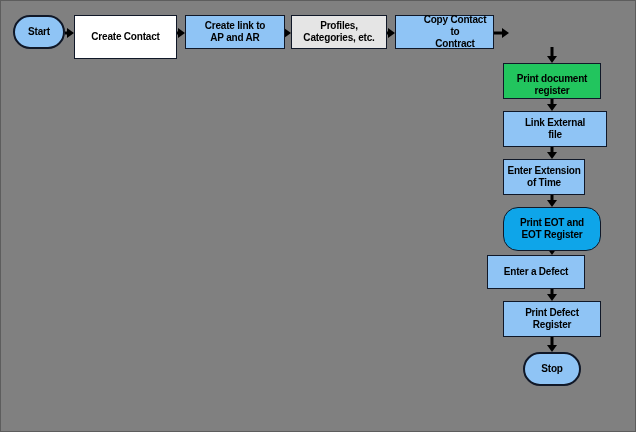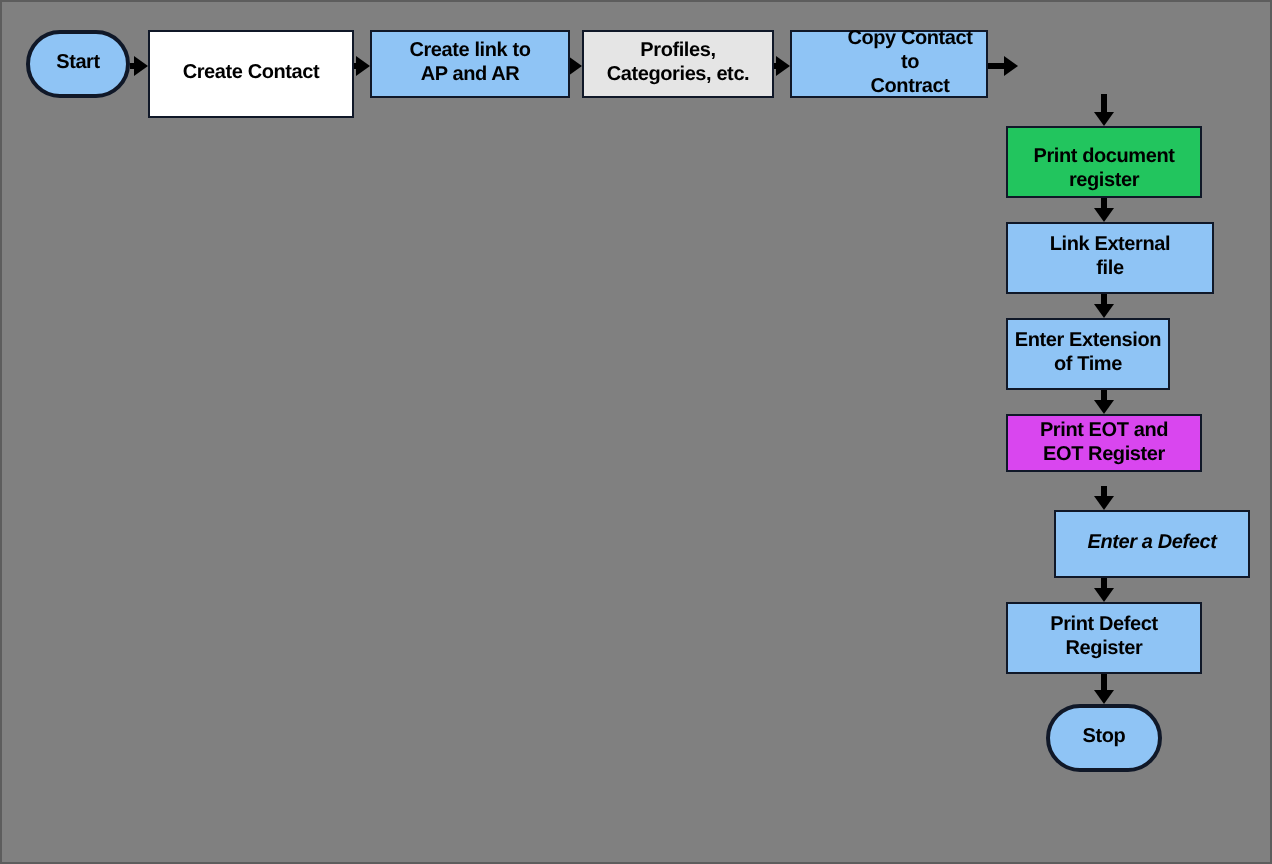--- a/index.html
+++ b/index.html
@@ -165,25 +165,25 @@
 register</span>
       </div>
       <div class="node" style="left: 502px; top: 110px; width: 104px; height: 36px; background: rgb(143, 196, 245); border-color: rgb(16, 24, 40); color: rgb(0, 0, 0);">
         <span class="label">Link External
 file</span>
       </div>
       <div class="node" style="left: 502px; top: 158px; width: 82px; height: 36px; background: rgb(143, 196, 245); border-color: rgb(16, 24, 40); color: rgb(0, 0, 0);">
         <span class="label">Enter Extension
 of Time</span>
       </div>
-      <div class="node" style="left: 502px; top: 206px; width: 98px; height: 29px; background: #d946ef; border-color: rgb(16, 24, 40); color: rgb(0, 0, 0);">
+      <div class="node" style="left: 502px; top: 206px; width: 98px; height: 44px; background: #0ea5e9; border-color: rgb(16, 24, 40); color: rgb(0, 0, 0); border-radius: 15px;">
         <span class="label">Print EOT and
 EOT Register</span>
       </div>
-      <div class="node" style="left: 526px; top: 254px; width: 98px; height: 34px; background: rgb(143, 196, 245); border-color: rgb(16, 24, 40); color: rgb(0, 0, 0); font-style: italic;">
+      <div class="node" style="left: 486px; top: 254px; width: 98px; height: 34px; background: rgb(143, 196, 245); border-color: rgb(16, 24, 40); color: rgb(0, 0, 0);">
         <span class="label">Enter a Defect</span>
       </div>
       <div class="node" style="left: 502px; top: 300px; width: 98px; height: 36px; background: rgb(143, 196, 245); border-color: rgb(16, 24, 40); color: rgb(0, 0, 0);">
         <span class="label">Print Defect
 Register</span>
       </div>
       <div class="node terminator" style="left: 522px; top: 351px; width: 58px; height: 34px; background: rgb(143, 196, 245); border-color: rgb(16, 24, 40); color: rgb(0, 0, 0);">
         <span class="label">Stop</span>
       </div>
     </div>

